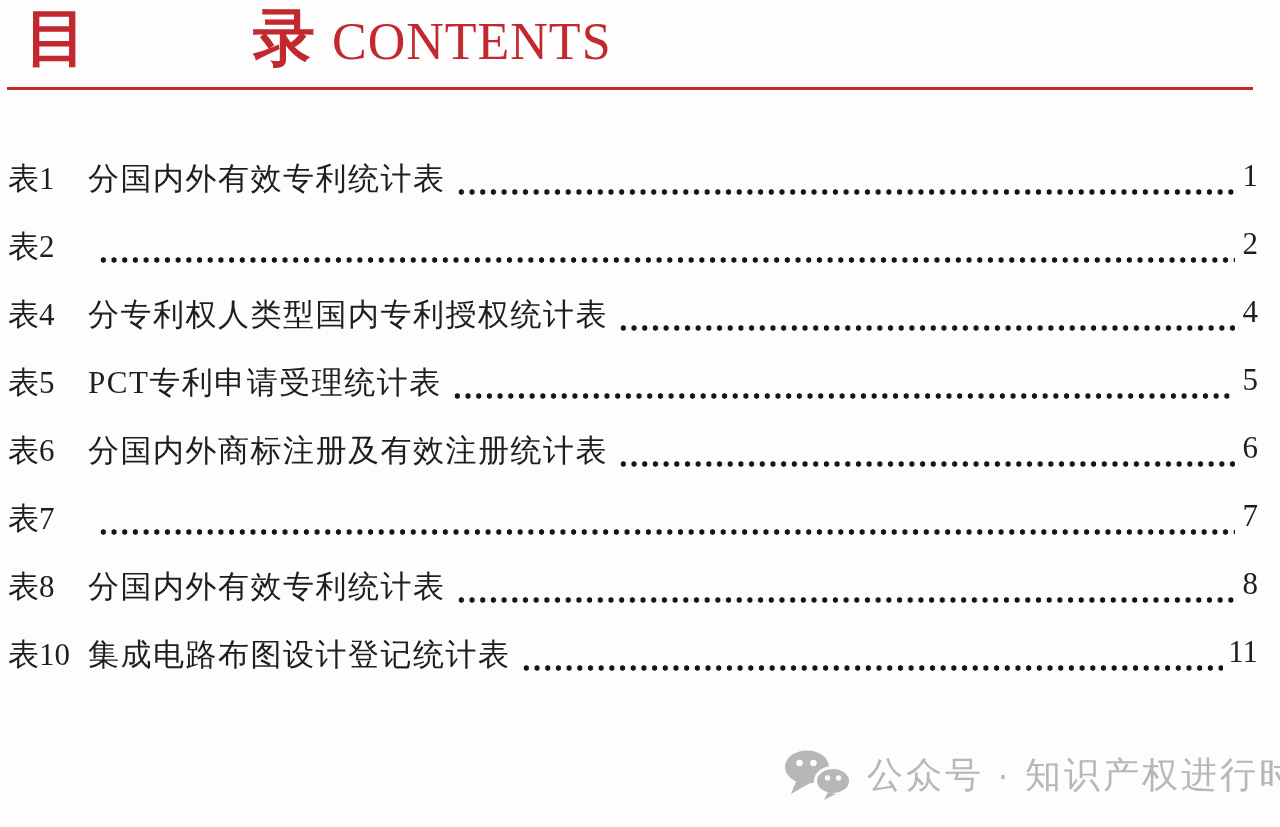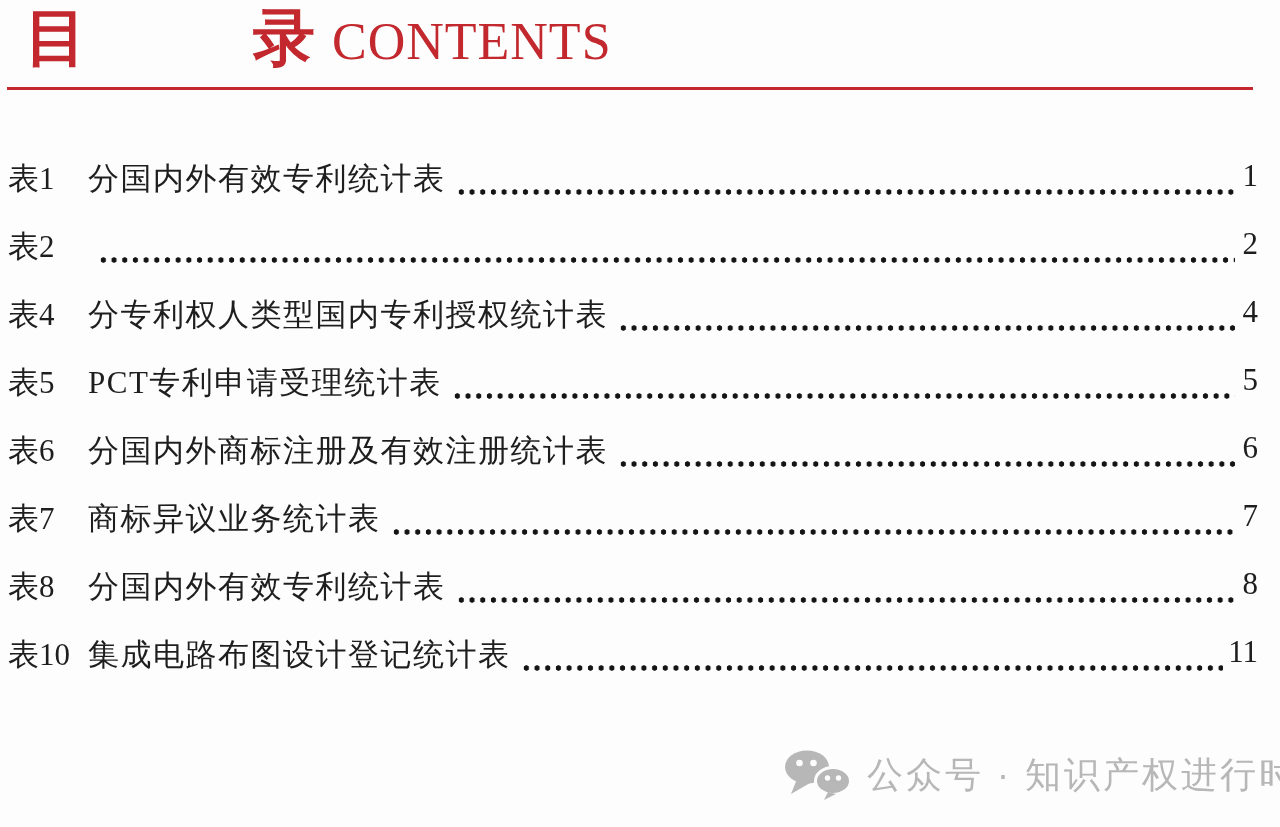--- a/index.html
+++ b/index.html
@@ -143,21 +143,20 @@
 
   <div class="row">
     <span class="lbl">表6</span>
     <span class="ttl">分国内外商标注册及有效注册统计表</span>
     <span class="dots"></span>
     <span class="pg">6</span>
   </div>
 
   <div class="row">
     <span class="lbl">表7</span>
-    <span class="ttl">商标异议业务统计表</span>
     <span class="dots"></span>
     <span class="pg">7</span>
   </div>
 
   <div class="row">
     <span class="lbl">表8</span>
     <span class="ttl">分国内外有效专利统计表</span>
     <span class="dots"></span>
     <span class="pg">8</span>
   </div>

